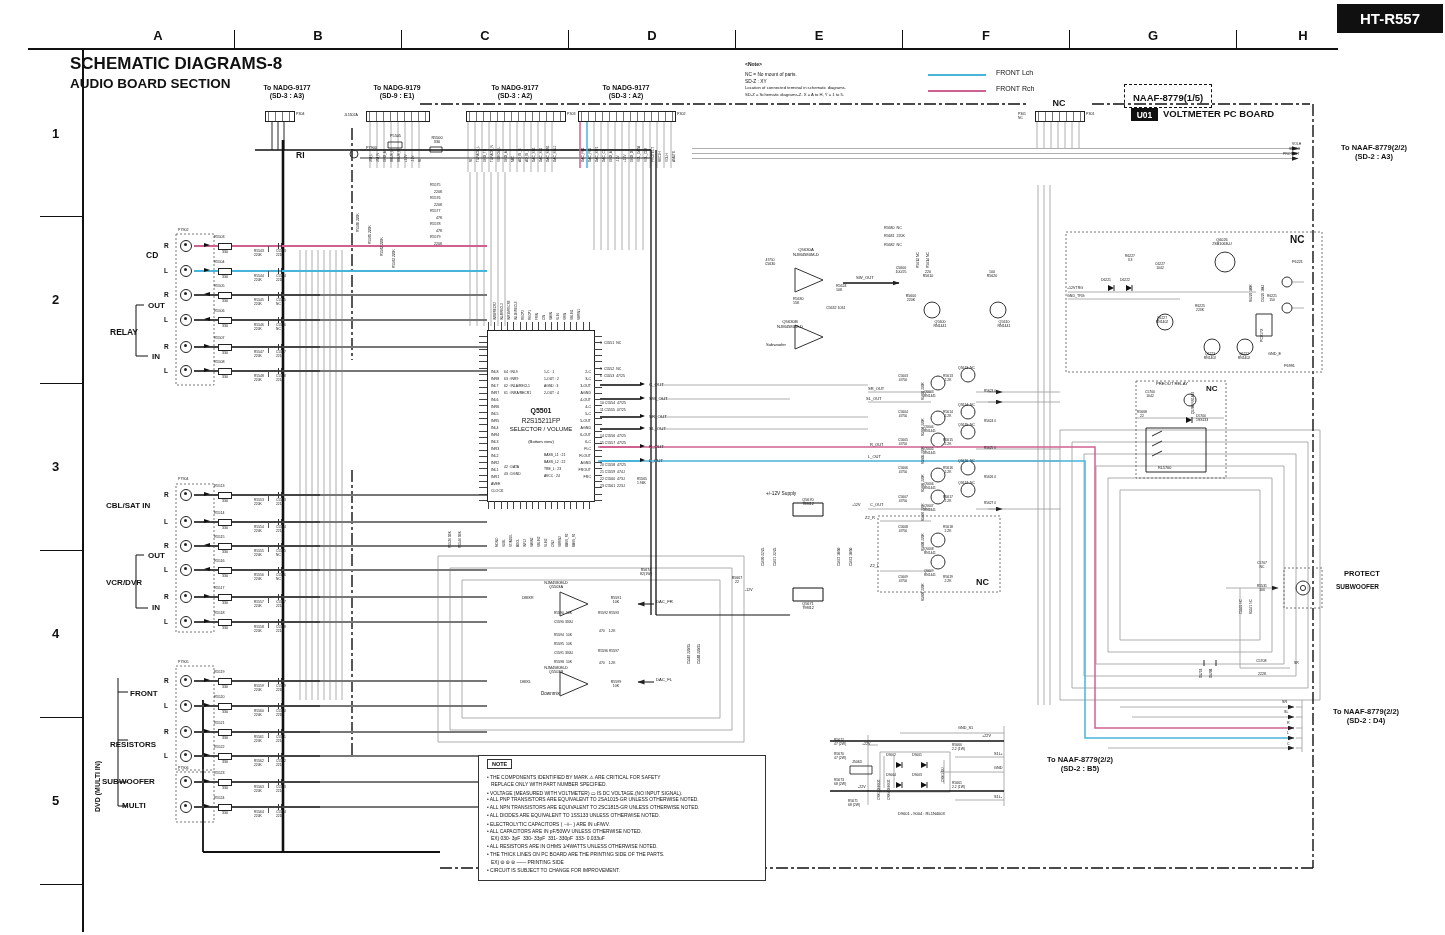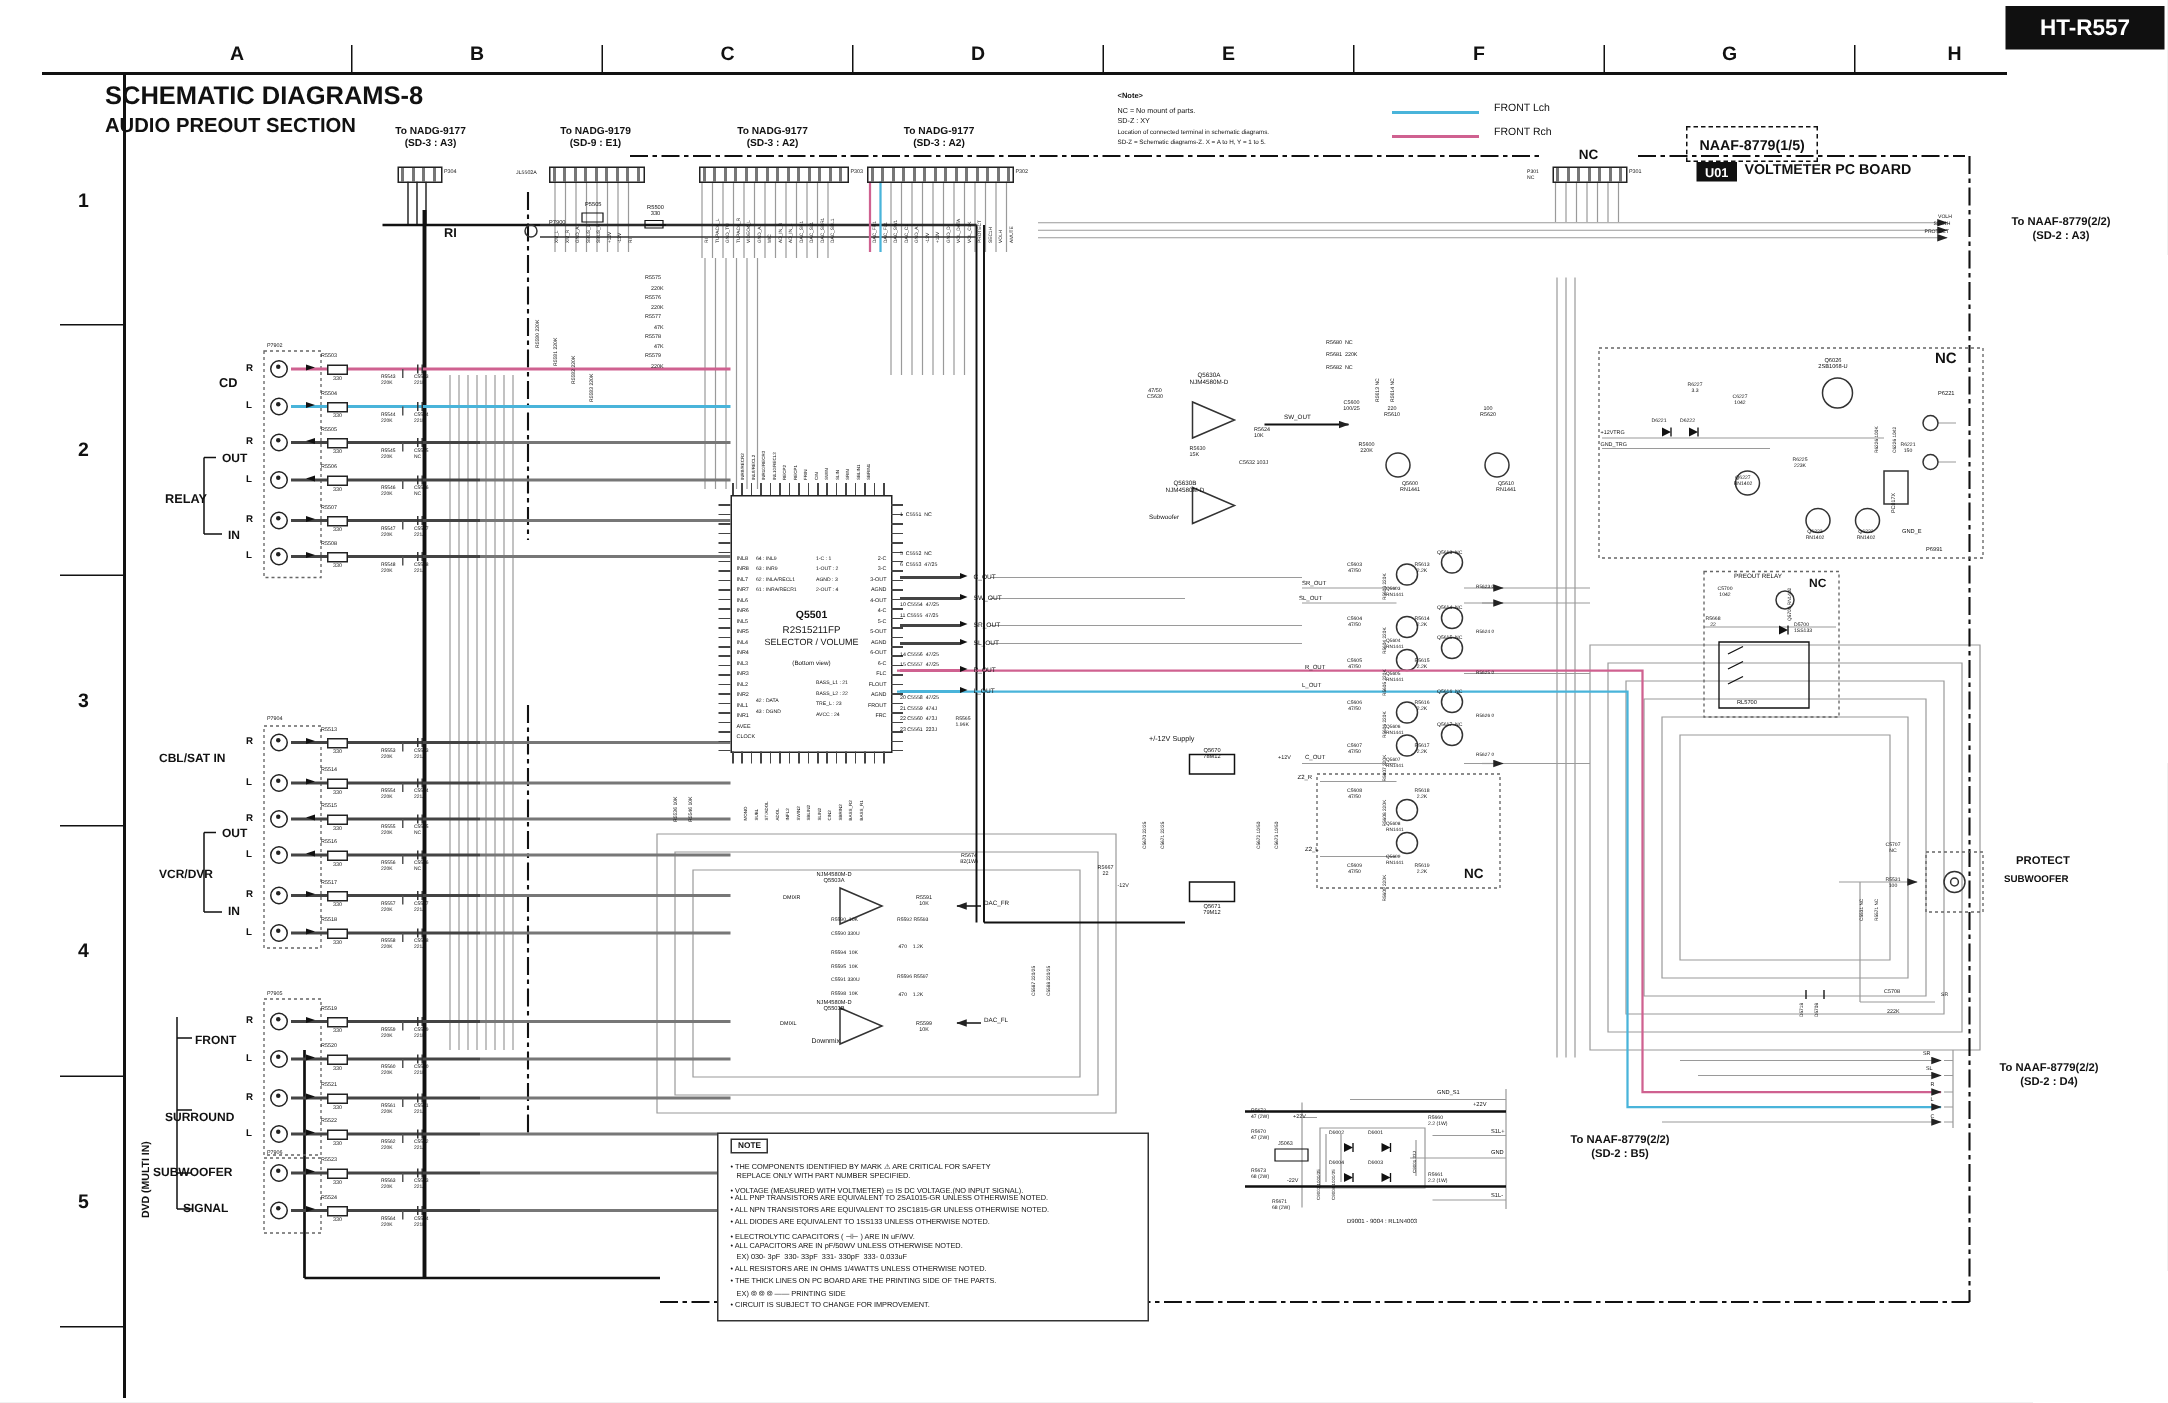--- a/index.html
+++ b/index.html
@@ -169,21 +169,21 @@
       <div class="gridline" style="left: 40px; top: 383px; width: 42px; height: 1px;"></div>
       <div class="gridline" style="left: 40px; top: 550px; width: 42px; height: 1px;"></div>
       <div class="gridline" style="left: 40px; top: 717px; width: 42px; height: 1px;"></div>
       <div class="gridline" style="left: 40px; top: 884px; width: 42px; height: 1px;"></div>
     </div>
 
   <div class="badge" style="left:1337px;top:4px;width:106px;height:29px;font-size:15px">
       <span>HT-R557</span>
     </div>
   <div class="lbl b" style="left:70px;top:54px;font-size:17px">SCHEMATIC DIAGRAMS-8</div>
-  <div class="lbl b" style="left:70px;top:76px;font-size:13.5px">AUDIO PREOUT SECTION</div>
+  <div class="lbl b" style="left:70px;top:76px;font-size:13.5px">AUDIO BOARD SECTION</div>
 
   <div class="dashbox" style="left:1124px;top:84px;padding:2px 8px">
     <span class="b" style="font-size:9.5px;font-weight:bold">NAAF-8779(1/5)</span>
   </div>
   <div class="badge" style="left:1131px;top:108px;width:27px;height:13px;font-size:8.5px">
       <span>U01</span>
     </div>
   <div class="lbl b" style="left:1163px;top:108px;font-size:9.5px">VOLTMETER PC BOARD</div>
 
   <div class="lbl b" style="left:745px;top:62px;font-size:5px">&lt;Note&gt;</div>
@@ -693,23 +693,23 @@
 NC</div>
       <div class="lbl b" style="left: 146px; top: 250px; font-size: 8.5px; color: rgb(17, 17, 17);">CD</div>
       <div class="lbl b" style="left: 148px; top: 301px; font-size: 8px; color: rgb(17, 17, 17);">OUT</div>
       <div class="lbl b" style="left: 110px; top: 327px; font-size: 8.5px; color: rgb(17, 17, 17);">RELAY</div>
       <div class="lbl b" style="left: 152px; top: 352px; font-size: 8px; color: rgb(17, 17, 17);">IN</div>
       <div class="lbl b" style="left: 106px; top: 501px; font-size: 8px; color: rgb(17, 17, 17);">CBL/SAT IN</div>
       <div class="lbl b" style="left: 148px; top: 551px; font-size: 8px; color: rgb(17, 17, 17);">OUT</div>
       <div class="lbl b" style="left: 106px; top: 578px; font-size: 8px; color: rgb(17, 17, 17);">VCR/DVR</div>
       <div class="lbl b" style="left: 152px; top: 603px; font-size: 8px; color: rgb(17, 17, 17);">IN</div>
       <div class="lbl b" style="left: 130px; top: 689px; font-size: 8px; color: rgb(17, 17, 17);">FRONT</div>
-      <div class="lbl b" style="left: 110px; top: 740px; font-size: 8px; color: rgb(17, 17, 17);">SURROUND</div>
+      <div class="lbl b" style="left: 110px; top: 740px; font-size: 8px; color: rgb(17, 17, 17);">RESISTORS</div>
       <div class="lbl b" style="left: 102px; top: 777px; font-size: 8px; color: rgb(17, 17, 17);">SUBWOOFER</div>
-      <div class="lbl b" style="left: 122px; top: 801px; font-size: 8px; color: rgb(17, 17, 17);">SIGNAL</div>
+      <div class="lbl b" style="left: 122px; top: 801px; font-size: 8px; color: rgb(17, 17, 17);">MULTI</div>
       <div class="lbl r b" style="left: 94px; top: 812px; font-size: 7px; color: rgb(17, 17, 17);">DVD (MULTI IN)</div>
       <div class="lbl" style="left: 178px; top: 228px; font-size: 3.6px; color: rgb(17, 17, 17);">P7902</div>
       <div class="lbl" style="left: 178px; top: 477px; font-size: 3.6px; color: rgb(17, 17, 17);">P7904</div>
       <div class="lbl" style="left: 178px; top: 660px; font-size: 3.6px; color: rgb(17, 17, 17);">P7905</div>
       <div class="lbl" style="left: 178px; top: 766px; font-size: 3.6px; color: rgb(17, 17, 17);">P7906</div>
       <div class="lbl" style="left: 430px; top: 183px; font-size: 3.6px; color: rgb(17, 17, 17);">R5575</div>
       <div class="lbl" style="left: 434px; top: 190px; font-size: 3.6px; color: rgb(17, 17, 17);">220K</div>
       <div class="lbl" style="left: 430px; top: 196px; font-size: 3.6px; color: rgb(17, 17, 17);">R5576</div>
       <div class="lbl" style="left: 434px; top: 203px; font-size: 3.6px; color: rgb(17, 17, 17);">220K</div>
       <div class="lbl" style="left: 430px; top: 209px; font-size: 3.6px; color: rgb(17, 17, 17);">R5577</div>

